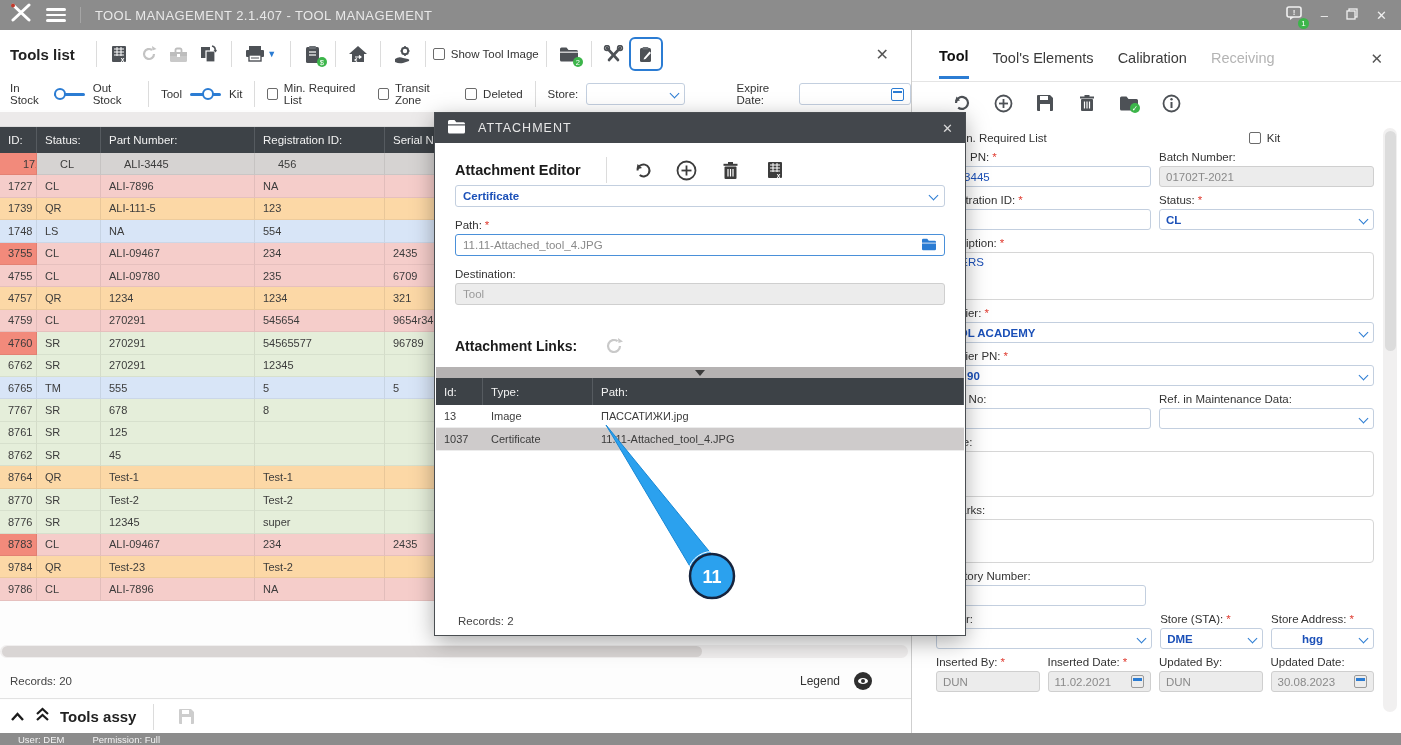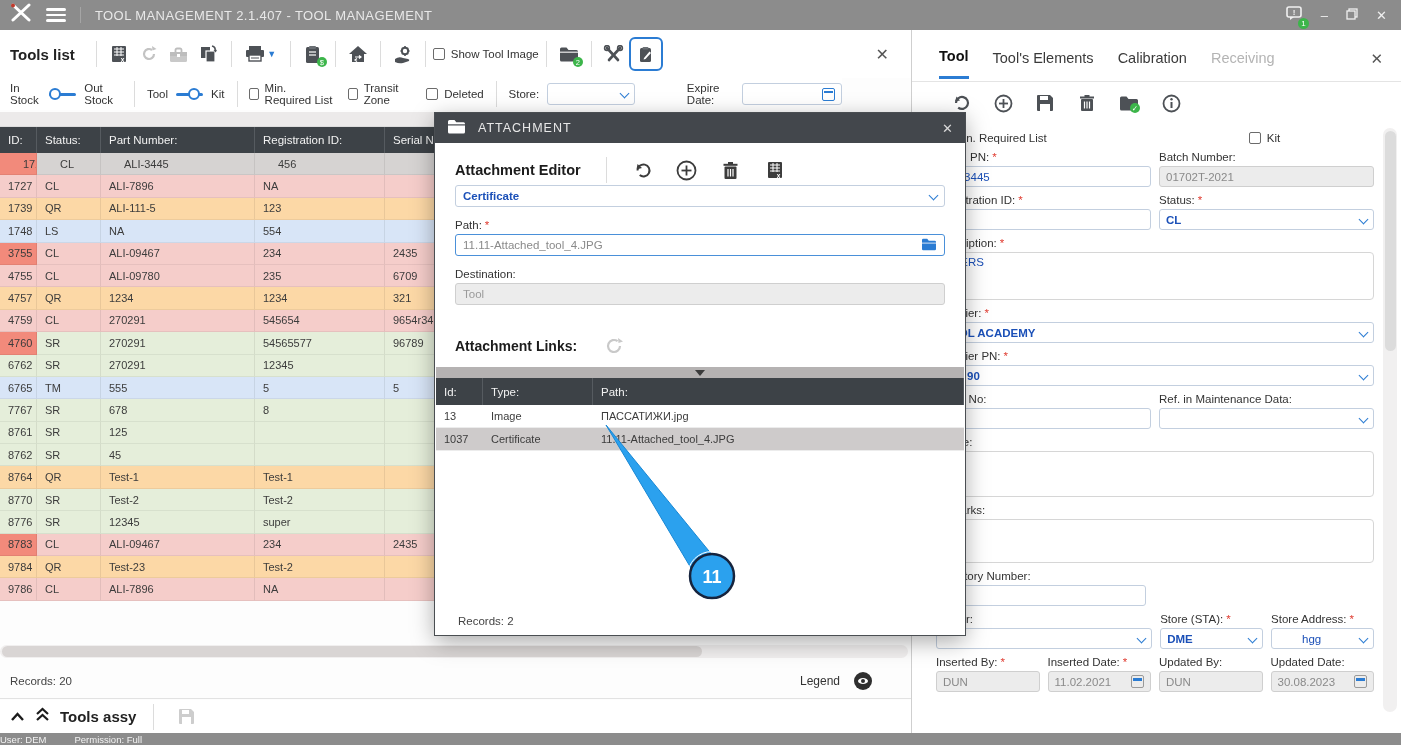--- a/index.html
+++ b/index.html
@@ -32,21 +32,21 @@
   .icon-btn svg { display:block; }
   .grn { position:absolute; right:1px; bottom:2px; background:#3cb54a; color:#fff; font-size:7.5px;
     width:10px; height:10px; border-radius:50%; display:flex; align-items:center; justify-content:center; }
   .drop-arrow { color:#2b7cd3; font-size:9px; margin-left:2px; }
   .edit-sel { border:2px solid #2b7cd3; border-radius:6px; width:34px; height:34px; }
   #toolbar-close { margin-left:auto; margin-right:22px; color:#555; font-size:16px; cursor:pointer; }
   .chk { display:flex; align-items:center; gap:6px; font-size:11.5px; color:#333; cursor:pointer; }
   .chk .box { width:12px; height:12px; border:1px solid #6b6b6b; background:#fff; border-radius:2px; }
 
   
-  #filters { position:absolute; left:0; top:78px; width:842px; height:32px; background:#fff;
+  #filters { position:absolute; left:0; top:78px; width:911px; height:32px; background:#fff;
     display:flex; align-items:center; font-size:11.5px; }
   .toggle { position:relative; width:36px; height:14px; margin:0 8px; cursor:pointer; }
   .toggle .track { position:absolute; left:0; right:0; top:6px; height:3px; background:var(--accent); border-radius:2px; }
   .toggle .knob { position:absolute; top:1px; width:12px; height:12px; border-radius:50%; background:#fff;
     border:2px solid var(--accent); }
   .knob.left { left:0; } .knob.mid { left:12px; }
   .sel-box { height:22px; border:1px solid #c3cfdf; border-radius:3px; background:#fff; display:flex;
     align-items:center; padding:0 6px; position:relative; cursor:pointer; }
   .chev { margin-left:auto; width:8px; height:8px; position:relative; }
   .chev::after { content:""; position:absolute; left:1px; top:0; width:6px; height:6px;
@@ -82,21 +82,21 @@
   .eye-ic::after { content:""; position:absolute; left:7px; top:7px; width:4px; height:4px; border-radius:50%;
     background:#2f2f2f; }
   #assy-div { position:absolute; left:0; top:698px; width:911px; height:1px; background:#e2e2e2; }
   #tools-assy { position:absolute; left:0; top:700px; width:911px; height:33px; background:#fff;
     display:flex; align-items:center; gap:10px; padding-left:10px; }
   #tools-assy-title { font-size:15px; font-weight:bold; color:#222; }
   .chev-up { color:#1c1c1c; cursor:pointer; }
 
   
   #statusbar { position:absolute; left:0; top:733px; width:1401px; height:12px; background:#8c8c8c;
-    color:#f3f3f3; font-size:9.5px; display:flex; gap:28px; align-items:center; }
+    color:#f3f3f3; font-size:9.5px; display:flex; gap:28px; align-items:center; padding-left:18px; }
 
   
   #panel { position:absolute; left:911px; top:30px; width:490px; height:703px; background:#fff;
     border-left:1px solid #cfcfcf; }
   #panel-tabs { display:flex; align-items:center; gap:24px; padding:16px 0 0 27px; height:52px;
     border-bottom:1px solid #e4e4e4; }
   .ptab { font-size:14.5px; color:#3a3a3a; padding-bottom:12px; cursor:pointer; }
   .ptab.active { font-weight:bold; color:#111; border-bottom:3px solid var(--accent); }
   .ptab.disabled { color:#b4b4b4; }
   #panel-close { margin-left:auto; margin-right:18px; margin-bottom:10px; font-size:15px; color:#555; cursor:pointer; }
@@ -688,21 +688,21 @@
         <div class="fcol">
           <div class="flabel"><span>Store (STA):</span><span class="req">*</span></div>
           <div class="input">
               <span style="font-weight:bold;">DME</span>
               <span class="chev"></span>
             </div>
         </div>
         <div class="fcol">
           <div class="flabel"><span>Store Address:</span><span class="req">*</span></div>
           <div class="input">
-              <span style="font-weight:normal;padding-left:24px;">hgg</span>
+              <span style="font-weight:bold;padding-left:24px;">hgg</span>
               <span class="chev"></span>
             </div>
         </div>
       </div>
 
       <div class="frow">
         <div class="fcol">
           <div class="flabel"><span>Inserted By:</span><span class="req">*</span></div>
           <div class="input disabled">
               <span>DUN</span>

